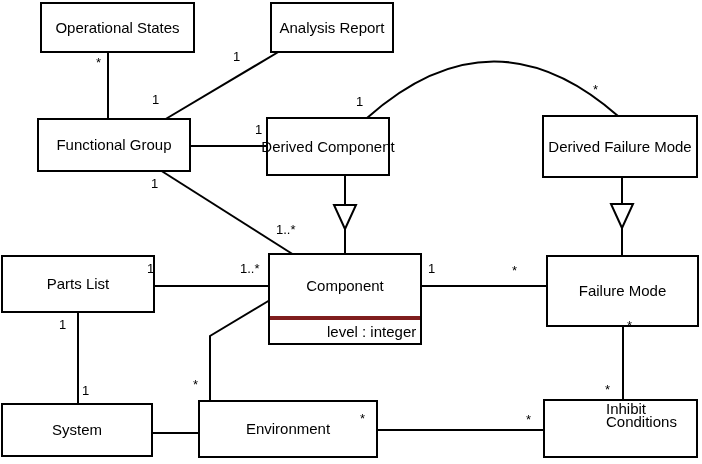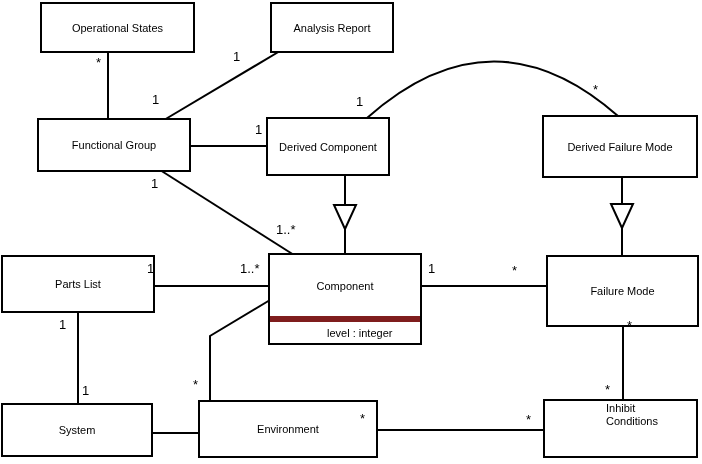--- a/index.html
+++ b/index.html
@@ -4,24 +4,24 @@
 <style>
   html,body{margin:0;padding:0;background:#ffffff;}
   .canvas{
     position:relative;width:702px;height:464px;background:#ffffff;
     font-family:"Liberation Sans",sans-serif;color:#000;overflow:hidden;
   }
   .wires{position:absolute;left:0;top:0;width:702px;height:464px;z-index:1;}
   .cls{
     position:absolute;box-sizing:border-box;border:2px solid #000;background:#fff;
     display:flex;align-items:center;justify-content:center;
-    font-size:11px;line-height:14px;z-index:2;white-space:nowrap;
+    font-size:15px;line-height:14px;z-index:2;white-space:nowrap;
   }
   .cls--comp{flex-direction:column;align-items:stretch;justify-content:flex-start;}
-  .cls-top{flex:0 0 61px;display:flex;align-items:center;justify-content:center;border-bottom:6px solid #7f1d1d;}
+  .cls-top{flex:0 0 61px;display:flex;align-items:center;justify-content:center;border-bottom:4px solid #7f1d1d;}
   .cls-attrs{flex:1;display:flex;align-items:center;padding-left:11px;box-sizing:border-box;margin-left:46px;}
   .cls--inhibit{align-items:flex-start;justify-content:flex-start;padding-left:37px;}
   .cls-name--wrap{display:block;width:68px;margin:1px 0 0 24px;text-align:left;white-space:normal;line-height:13px;}
   .mult{position:absolute;font-size:13px;line-height:13px;z-index:3;white-space:nowrap;}
 </style>
 </head>
 <body>
 
 <div class="canvas">
 

